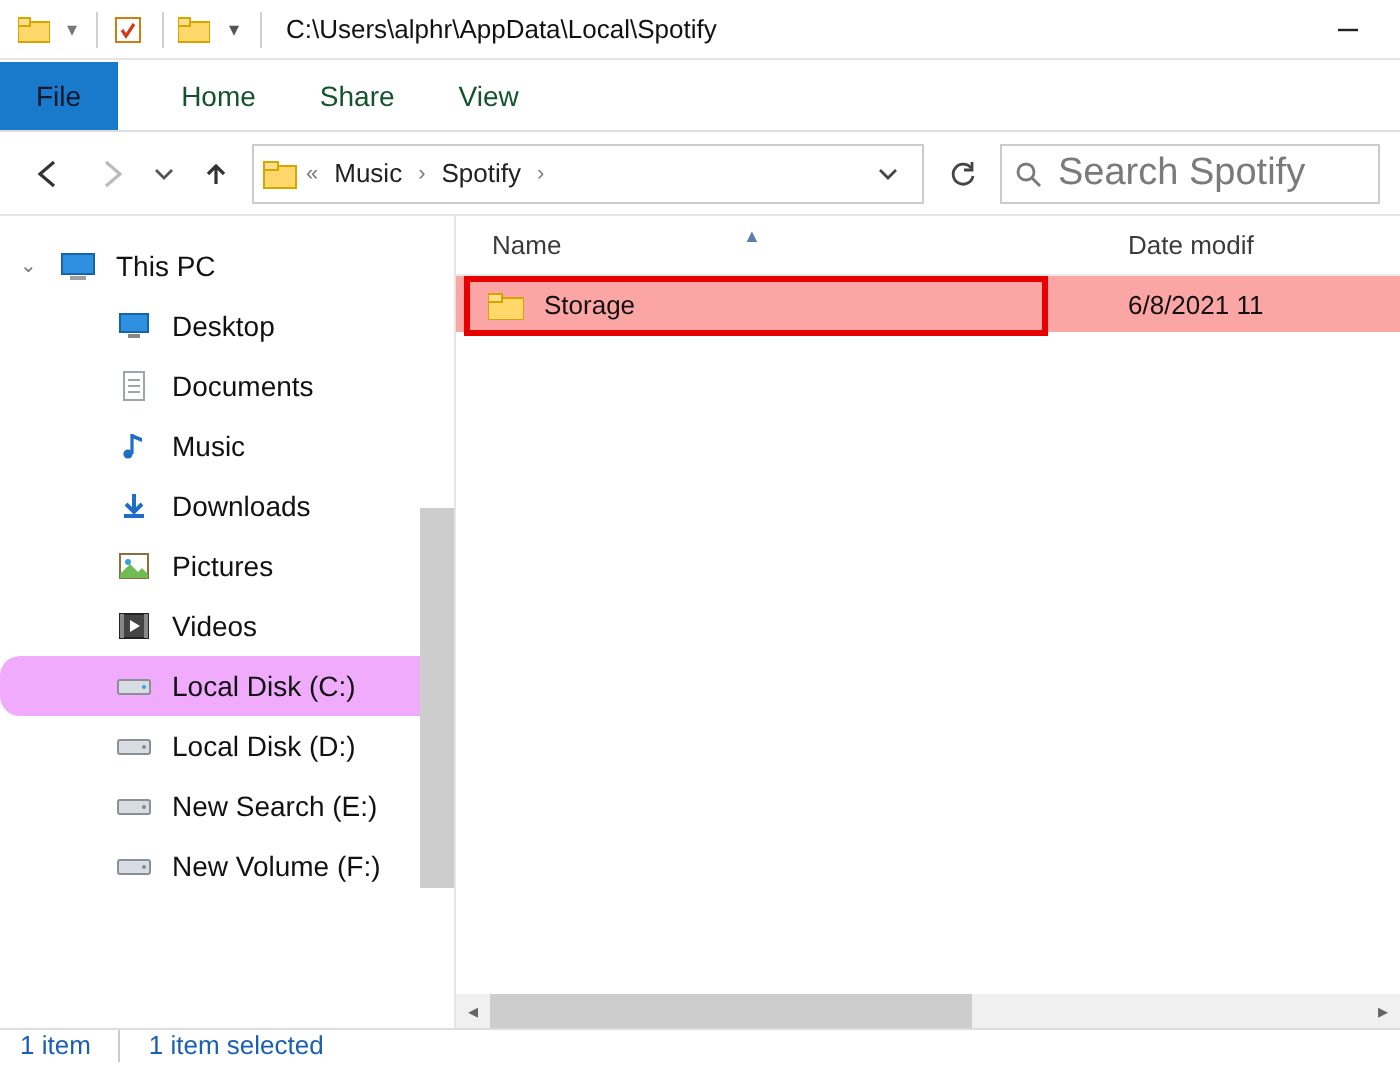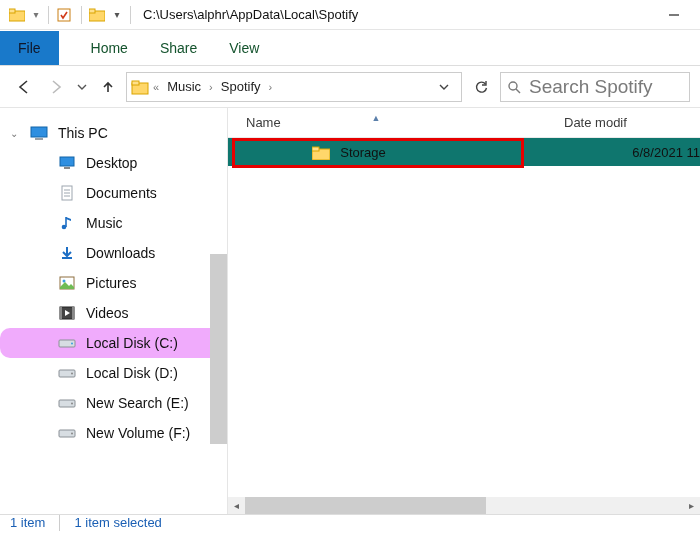--- a/index.html
+++ b/index.html
@@ -42,21 +42,21 @@
   .tree-item .icon { width: 18px; height: 18px; display: inline-flex; align-items: center; justify-content: center; }
   .navscroll { position: absolute; right: 0; top: 146px; width: 17px; height: 190px; background: #cdcdcd; }
 
   .content { flex: 1; position: relative; display: flex; flex-direction: column; }
   .cols { display: flex; align-items: center; height: 30px; border-bottom: 1px solid #eaeaea; color: #3b3b3b; font-size: 13px; }
   .col-name { width: 296px; padding-left: 18px; position: relative; }
   .col-name .sort { position: absolute; left: 50%; transform: translateX(-50%); top: -2px; font-size: 9px; color: #5a7faa; }
   .col-date { padding-left: 40px; }
   .rows { flex: 1; position: relative; }
   .row { display: flex; align-items: center; height: 28px; }
-  .row.selected { background: #0f766e; justify-content: flex-end; }
+  .row.selected { background: #fca5a5; }
   .row .cell-name { width: 296px; padding-left: 16px; display: flex; align-items: center; gap: 10px; }
   .row .cell-date { padding-left: 40px; }
   .highlight { position: absolute; border: 3px solid #e60000; left: 4px; top: 0px; width: 292px; height: 30px; pointer-events: none; }
 
   .hscroll { height: 17px; background: #f0f0f0; display: flex; align-items: center; }
   .hscroll .track { flex: 1; height: 17px; background: #f0f0f0; position: relative; margin: 0 17px; }
   .hscroll .thumb { position: absolute; left: 0; top: 0; height: 17px; width: 55%; background: #cdcdcd; }
   .hscroll .arrow { width: 17px; height: 17px; display: flex; align-items: center; justify-content: center; color: #666; font-size: 10px; position: absolute; }
   .hscroll { position: relative; }
   .hscroll .arrow.left { left: 0; }

